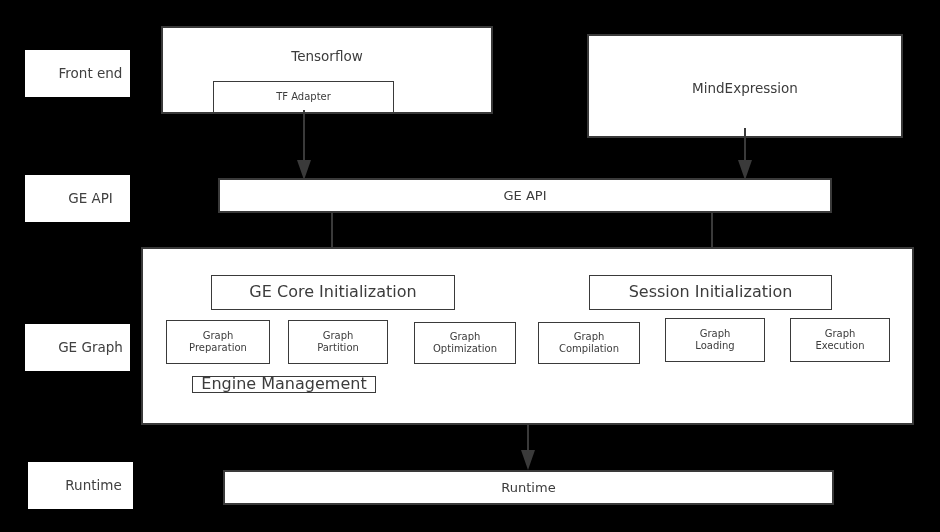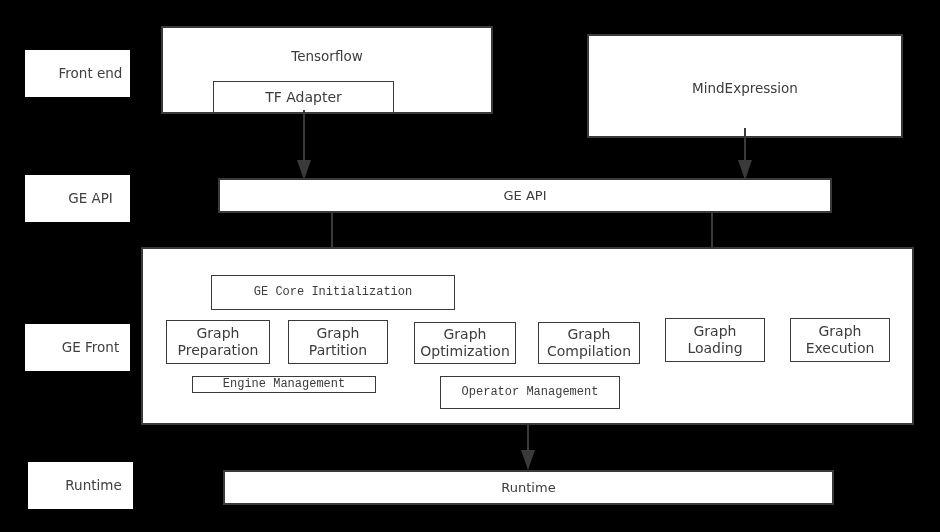--- a/index.html
+++ b/index.html
@@ -41,23 +41,23 @@
   .frame-label {
     position: absolute;
     color: #3c3c3c;
     font-size: 13.5px;
     text-align: center;
     white-space: nowrap;
   }
   
   .node {
     border: 1.6px solid #3a3a3a;
-    font-size: 14px;
+    font-size: 10px;
   }
-  .node.wide { font-size: 12px; font-family: Liberation Mono, monospace; }
+  .node.wide { font-size: 16px; }
   .bar {
     border: 2px solid #3a3a3a;
     font-size: 13px;
   }
   
   .conn {
     position: absolute;
     pointer-events: none;
   }
   .conn line { stroke: #3a3a3a; stroke-width: 2; }
@@ -65,21 +65,21 @@
 </style>
 </head>
 <body>
 
 <div id="canvas">
 
   <div class="box layer-label" style="left:25px; top:50px; width:105px; height:47px;">Front end</div>
 
   <div class="box layer-label" style="left:25px; top:175px; width:105px; height:47px;">GE API</div>
 
-  <div class="box layer-label" style="left:25px; top:324px; width:105px; height:47px;">GE Front</div>
+  <div class="box layer-label" style="left:25px; top:324px; width:105px; height:47px;">GE Graph</div>
 
   <div class="box layer-label" style="left:28px; top:462px; width:105px; height:47px;">Runtime</div>
 
   <div class="box frame" style="left:141px; top:26px; width:332px; height:88px;margin-left:20px;">
     <span class="frame-label" style="left:0; right:0; top:21px;">Tensorflow</span>
   </div>
   <div class="box node" style="left:213px; top:81px; width:181px; height:32px;">TF Adapter</div>
 
   <div class="box frame" style="left:587px; top:26px; width:316px; height:104px;margin-top:8px;">
     <span class="frame-label" style="left:0; right:0; top:45px;">MindExpression</span>
@@ -104,36 +104,36 @@
 
   <svg class="conn" style="left:701px; top:212px;" width="22" height="66">
     <line x1="11" y1="0" x2="11" y2="50"></line>
     <polygon points="11,64 4,44 18,44"></polygon>
   </svg>
 
   <div class="box frame" style="left:141px; top:247px; width:773px; height:178px;"></div>
 
   <div class="box node wide" style="left:211px; top:275px; width:244px; height:35px;">GE Core Initialization</div>
 
+  <div class="box node wide" style="left:589px; top:275px; width:243px; height:35px;">Session Initialization</div>
 
   <div class="box node" style="left:166px; top:320px; width:104px; height:44px;">Graph
 Preparation</div>
   <div class="box node" style="left:288px; top:320px; width:100px; height:44px;">Graph
 Partition</div>
   <div class="box node" style="left:414px; top:322px; width:102px; height:42px;">Graph
 Optimization</div>
   <div class="box node" style="left:538px; top:322px; width:102px; height:42px;">Graph
 Compilation</div>
   <div class="box node" style="left:665px; top:318px; width:100px; height:44px;">Graph
 Loading</div>
   <div class="box node" style="left:790px; top:318px; width:100px; height:44px;">Graph
 Execution</div>
 
   <div class="box node wide" style="left:192px; top:376px; width:184px; height:17px;">Engine Management</div>
-  <div class="box node wide" style="left:440px; top:376px; width:180px; height:33px;">Operator Management</div>
 
   <svg class="conn" style="left:517px; top:424px;" width="22" height="48">
     <line x1="11" y1="0" x2="11" y2="32"></line>
     <polygon points="11,46 4,26 18,26"></polygon>
   </svg>
 
   <div class="box bar" style="left:223px; top:470px; width:611px; height:35px;">Runtime</div>
 
 </div>
 

